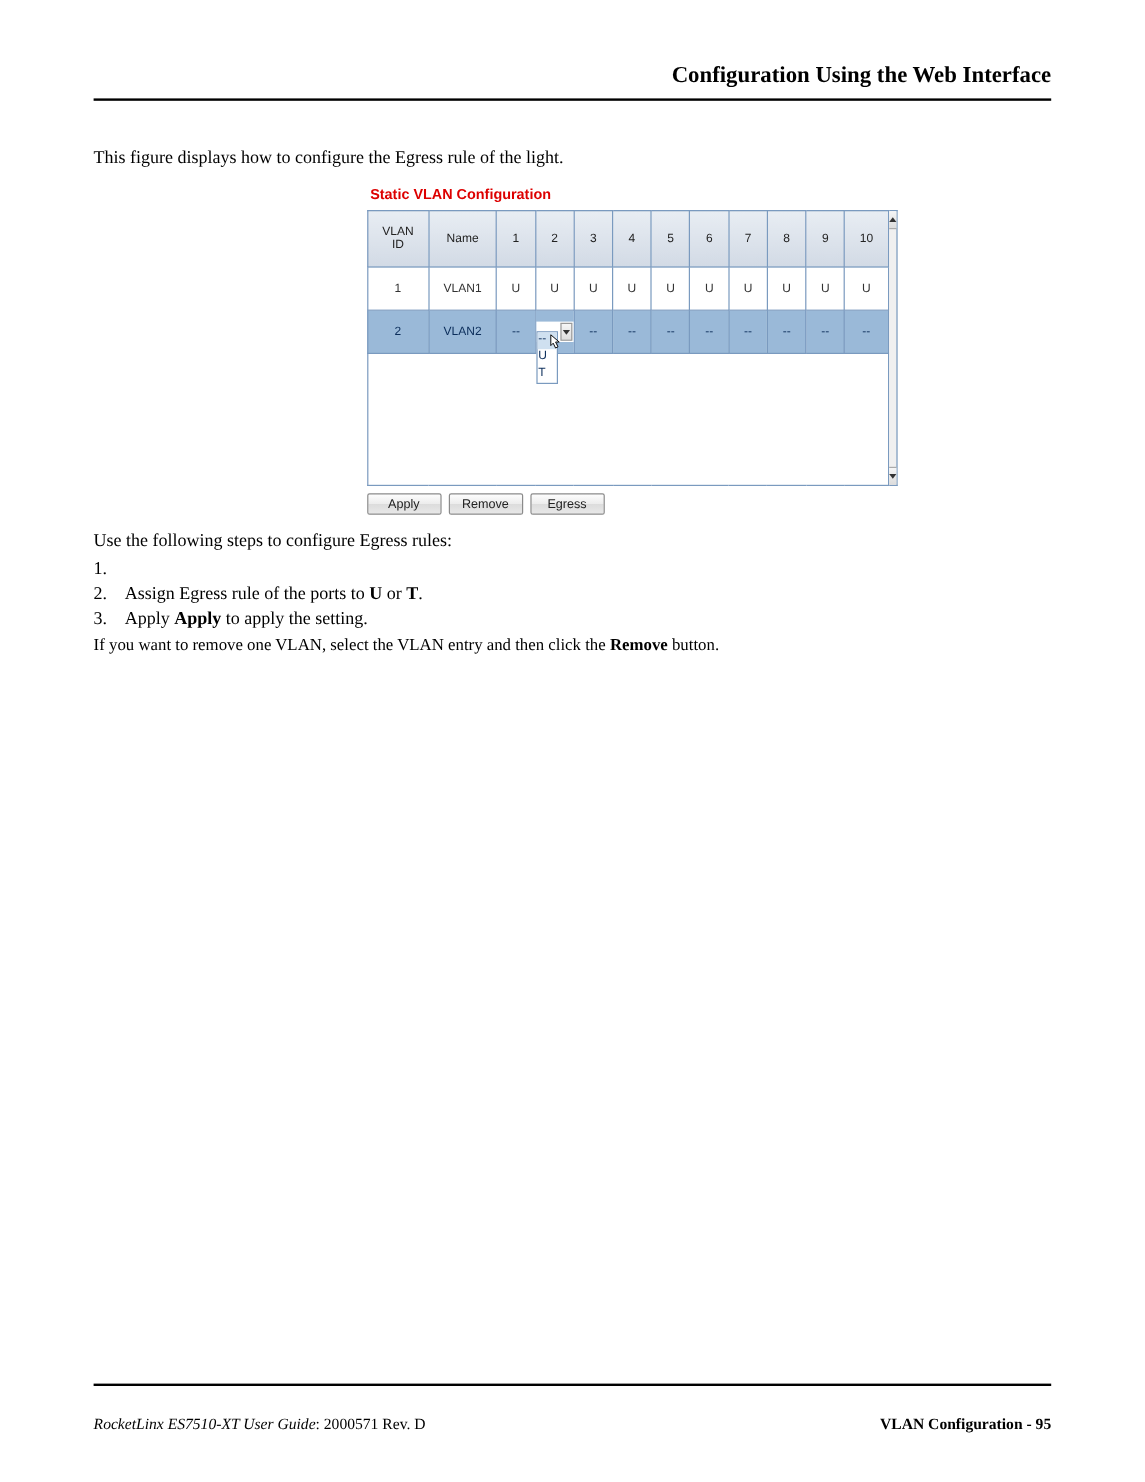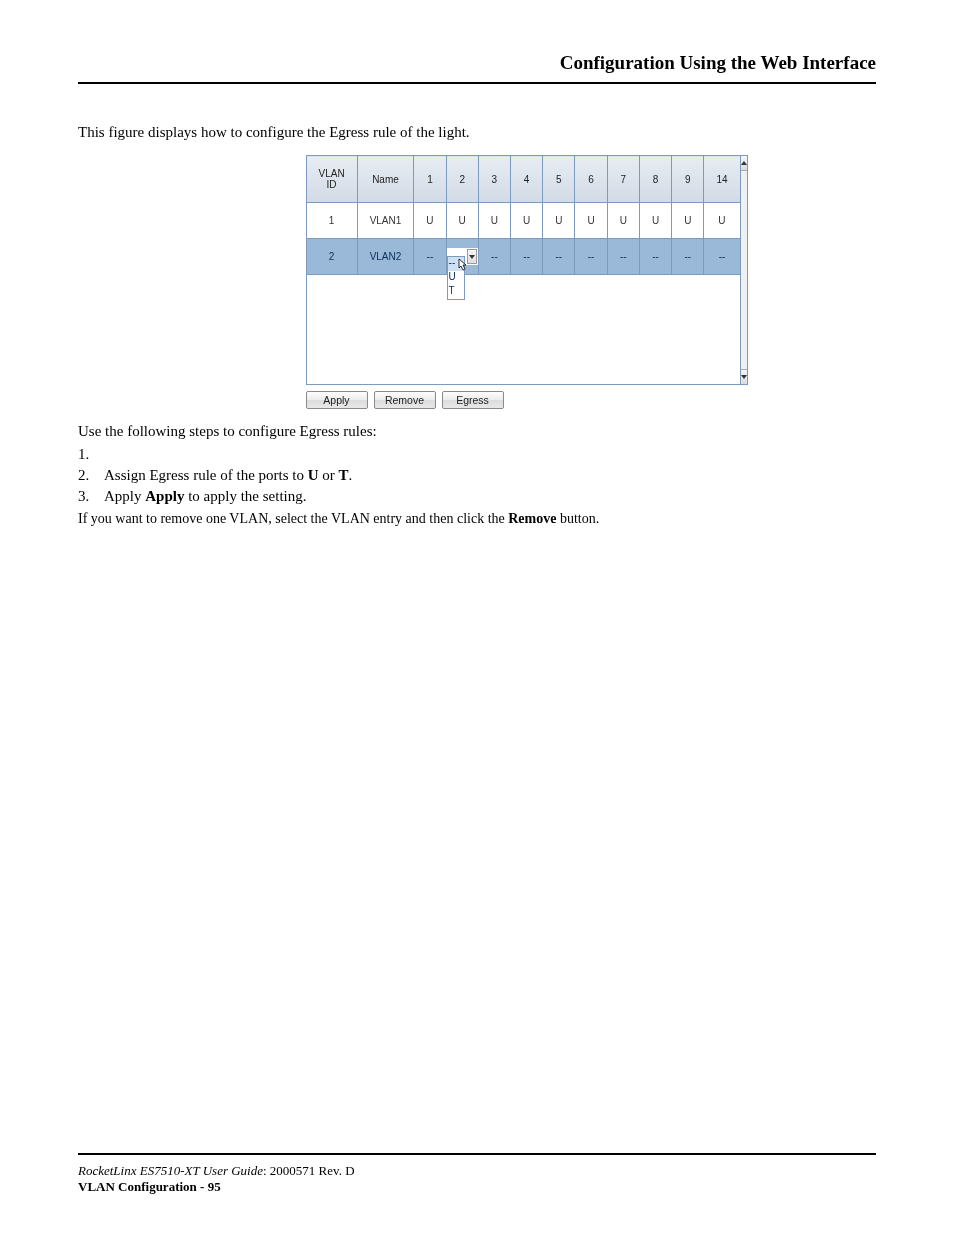--- a/index.html
+++ b/index.html
@@ -117,54 +117,54 @@
   }
   .steps-intro { font-size: 15px; margin-bottom: 6px; }
   ol.steps { list-style: none; padding-left: 0; margin-bottom: 6px; }
   ol.steps li { font-size: 15px; margin-bottom: 4px; display:flex; }
   ol.steps li .num { width: 26px; flex-shrink:0; }
   .note { font-size: 14px; }
   .footer {
     position: absolute;
     left: 78px; right: 78px; bottom: 40px;
     border-top: 2px solid #000;
-    padding-top: 8px;
+    padding-top: 24px;
     display: flex; justify-content: space-between;
     font-size: 13px;
-    flex-direction: column;
   }
   .footer .left .em { font-style: italic; }
   b { font-weight: bold; }
 </style>
 </head>
 <body>
 
 <div class="header-section">
   <span>Configuration Using the Web Interface</span>
 </div>
 
 <p class="intro">This figure displays how to configure the Egress rule of the light.</p>
 
 <div class="screenshot">
+  <div class="config-title">Static VLAN Configuration</div>
   <div class="table-wrap">
     <table class="vlan-table">
       <thead>
         <tr>
           <th class="col-id">VLAN ID</th>
           <th class="col-name">Name</th>
           <th class="col-port">1</th>
           <th class="col-port">2</th>
           <th class="col-port">3</th>
           <th class="col-port">4</th>
           <th class="col-port">5</th>
           <th class="col-port">6</th>
           <th class="col-port">7</th>
           <th class="col-port">8</th>
           <th class="col-port">9</th>
-          <th class="col-port">14</th>
+          <th class="col-port">10</th>
         </tr>
       </thead>
       <tbody>
         <tr>
           <td class="link-cell">1</td>
           <td class="link-cell">VLAN1</td>
           <td>U</td>
           <td>U</td>
           <td>U</td>
           <td>U</td>

